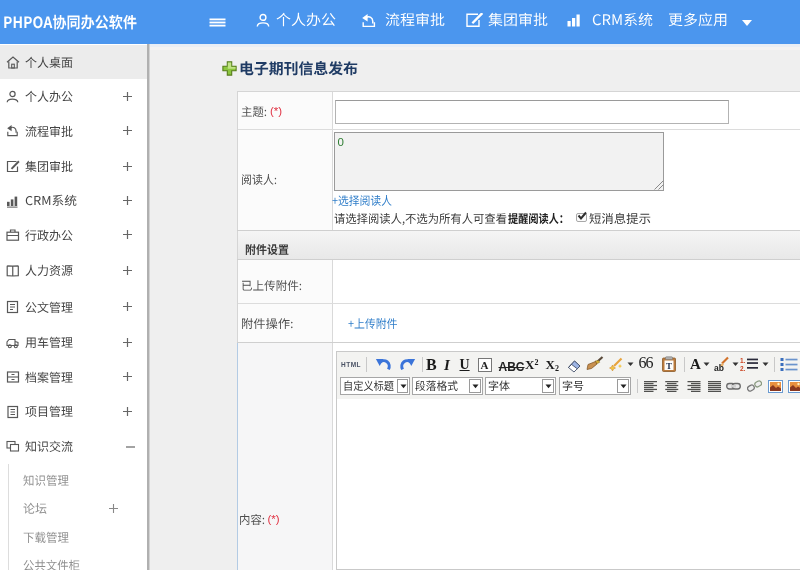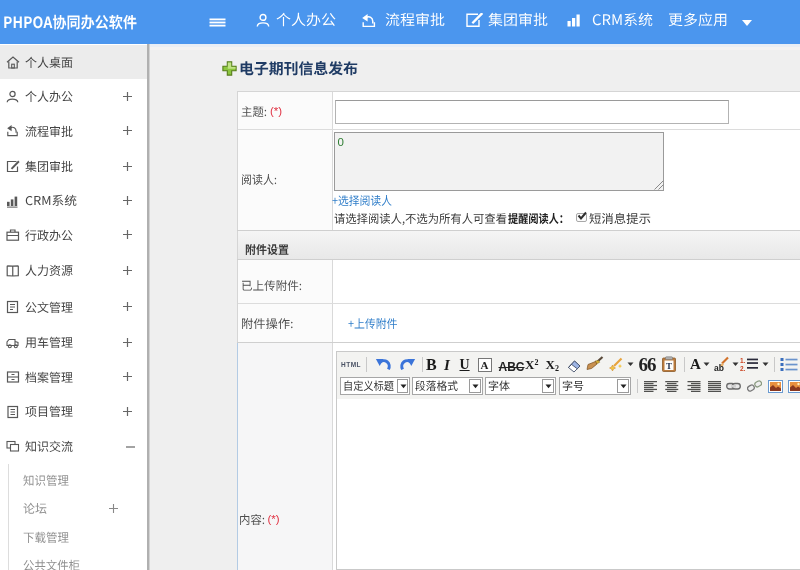--- a/index.html
+++ b/index.html
@@ -290,21 +290,21 @@
     <path d="M9.5,6.5 L2,9.5 L1,14.5 L5.5,13.5 L10.8,9.2 Z" fill="#c89050" stroke="#7a5020" stroke-width="0.7"></path>
   </svg>
 <svg style="position:absolute;left:608px;top:356px" width="16" height="16" viewBox="0 0 16 16">
     <path d="M13.5,2.5 L6,10" stroke="#e8a33d" stroke-width="2.2"></path>
     <path d="M4.5,9 l1,2 2,1 -2,1 -1,2 -1,-2 -2,-1 2,-1 Z" fill="#f4c542" stroke="#c87f1e" stroke-width="0.5"></path>
     <path d="M12,8 l0.7,1.4 1.4,0.7 -1.4,0.7 -0.7,1.4 -0.7,-1.4 -1.4,-0.7 1.4,-0.7 Z" fill="#f4c542"></path>
   </svg>
 <svg style="position:absolute;left:626.5px;top:362px" width="7" height="5" viewBox="0 0 7 5">
     <path d="M0.5,0.5 L3.5,4 L6.5,0.5 Z" fill="#333"></path>
   </svg>
-<div class="abs" style="left:638.5px;top:354px;font-family:'Liberation Serif',serif;font-size:19px;font-weight:bold;color:#222;letter-spacing:-1px">66</div>
+<div class="abs" style="left:638.5px;top:354px;font-family:'Liberation Serif',serif;font-size:16px;font-weight:normal;color:#222;letter-spacing:-1px">66</div>
 <svg style="position:absolute;left:661px;top:356px" width="16" height="17" viewBox="0 0 16 17">
     <rect x="1.5" y="2" width="13" height="13.5" rx="1" fill="#bc7b3c" stroke="#8a5a28" stroke-width="0.8"></rect>
     <rect x="4.5" y="0.8" width="7" height="2.8" rx="0.8" fill="#b0b0b0" stroke="#777" stroke-width="0.6"></rect>
     <rect x="3.5" y="4.5" width="9" height="9.5" fill="#fdfdfb"></rect>
     <text x="8" y="12.5" font-size="9" font-weight="bold" fill="#1a2a4a" text-anchor="middle" font-family="Liberation Serif">T</text>
   </svg>
 <div class="abs" style="left:683.5px;top:357px;width:1px;height:15px;background:#c8c8c8"></div>
 <div class="abs" style="left:690px;top:356px;font-family:'Liberation Serif',serif;font-size:15px;font-weight:bold;color:#1a1a1a">A</div>
 <svg style="position:absolute;left:702.5px;top:362px" width="7" height="5" viewBox="0 0 7 5">
     <path d="M0.5,0.5 L3.5,4 L6.5,0.5 Z" fill="#333"></path>

